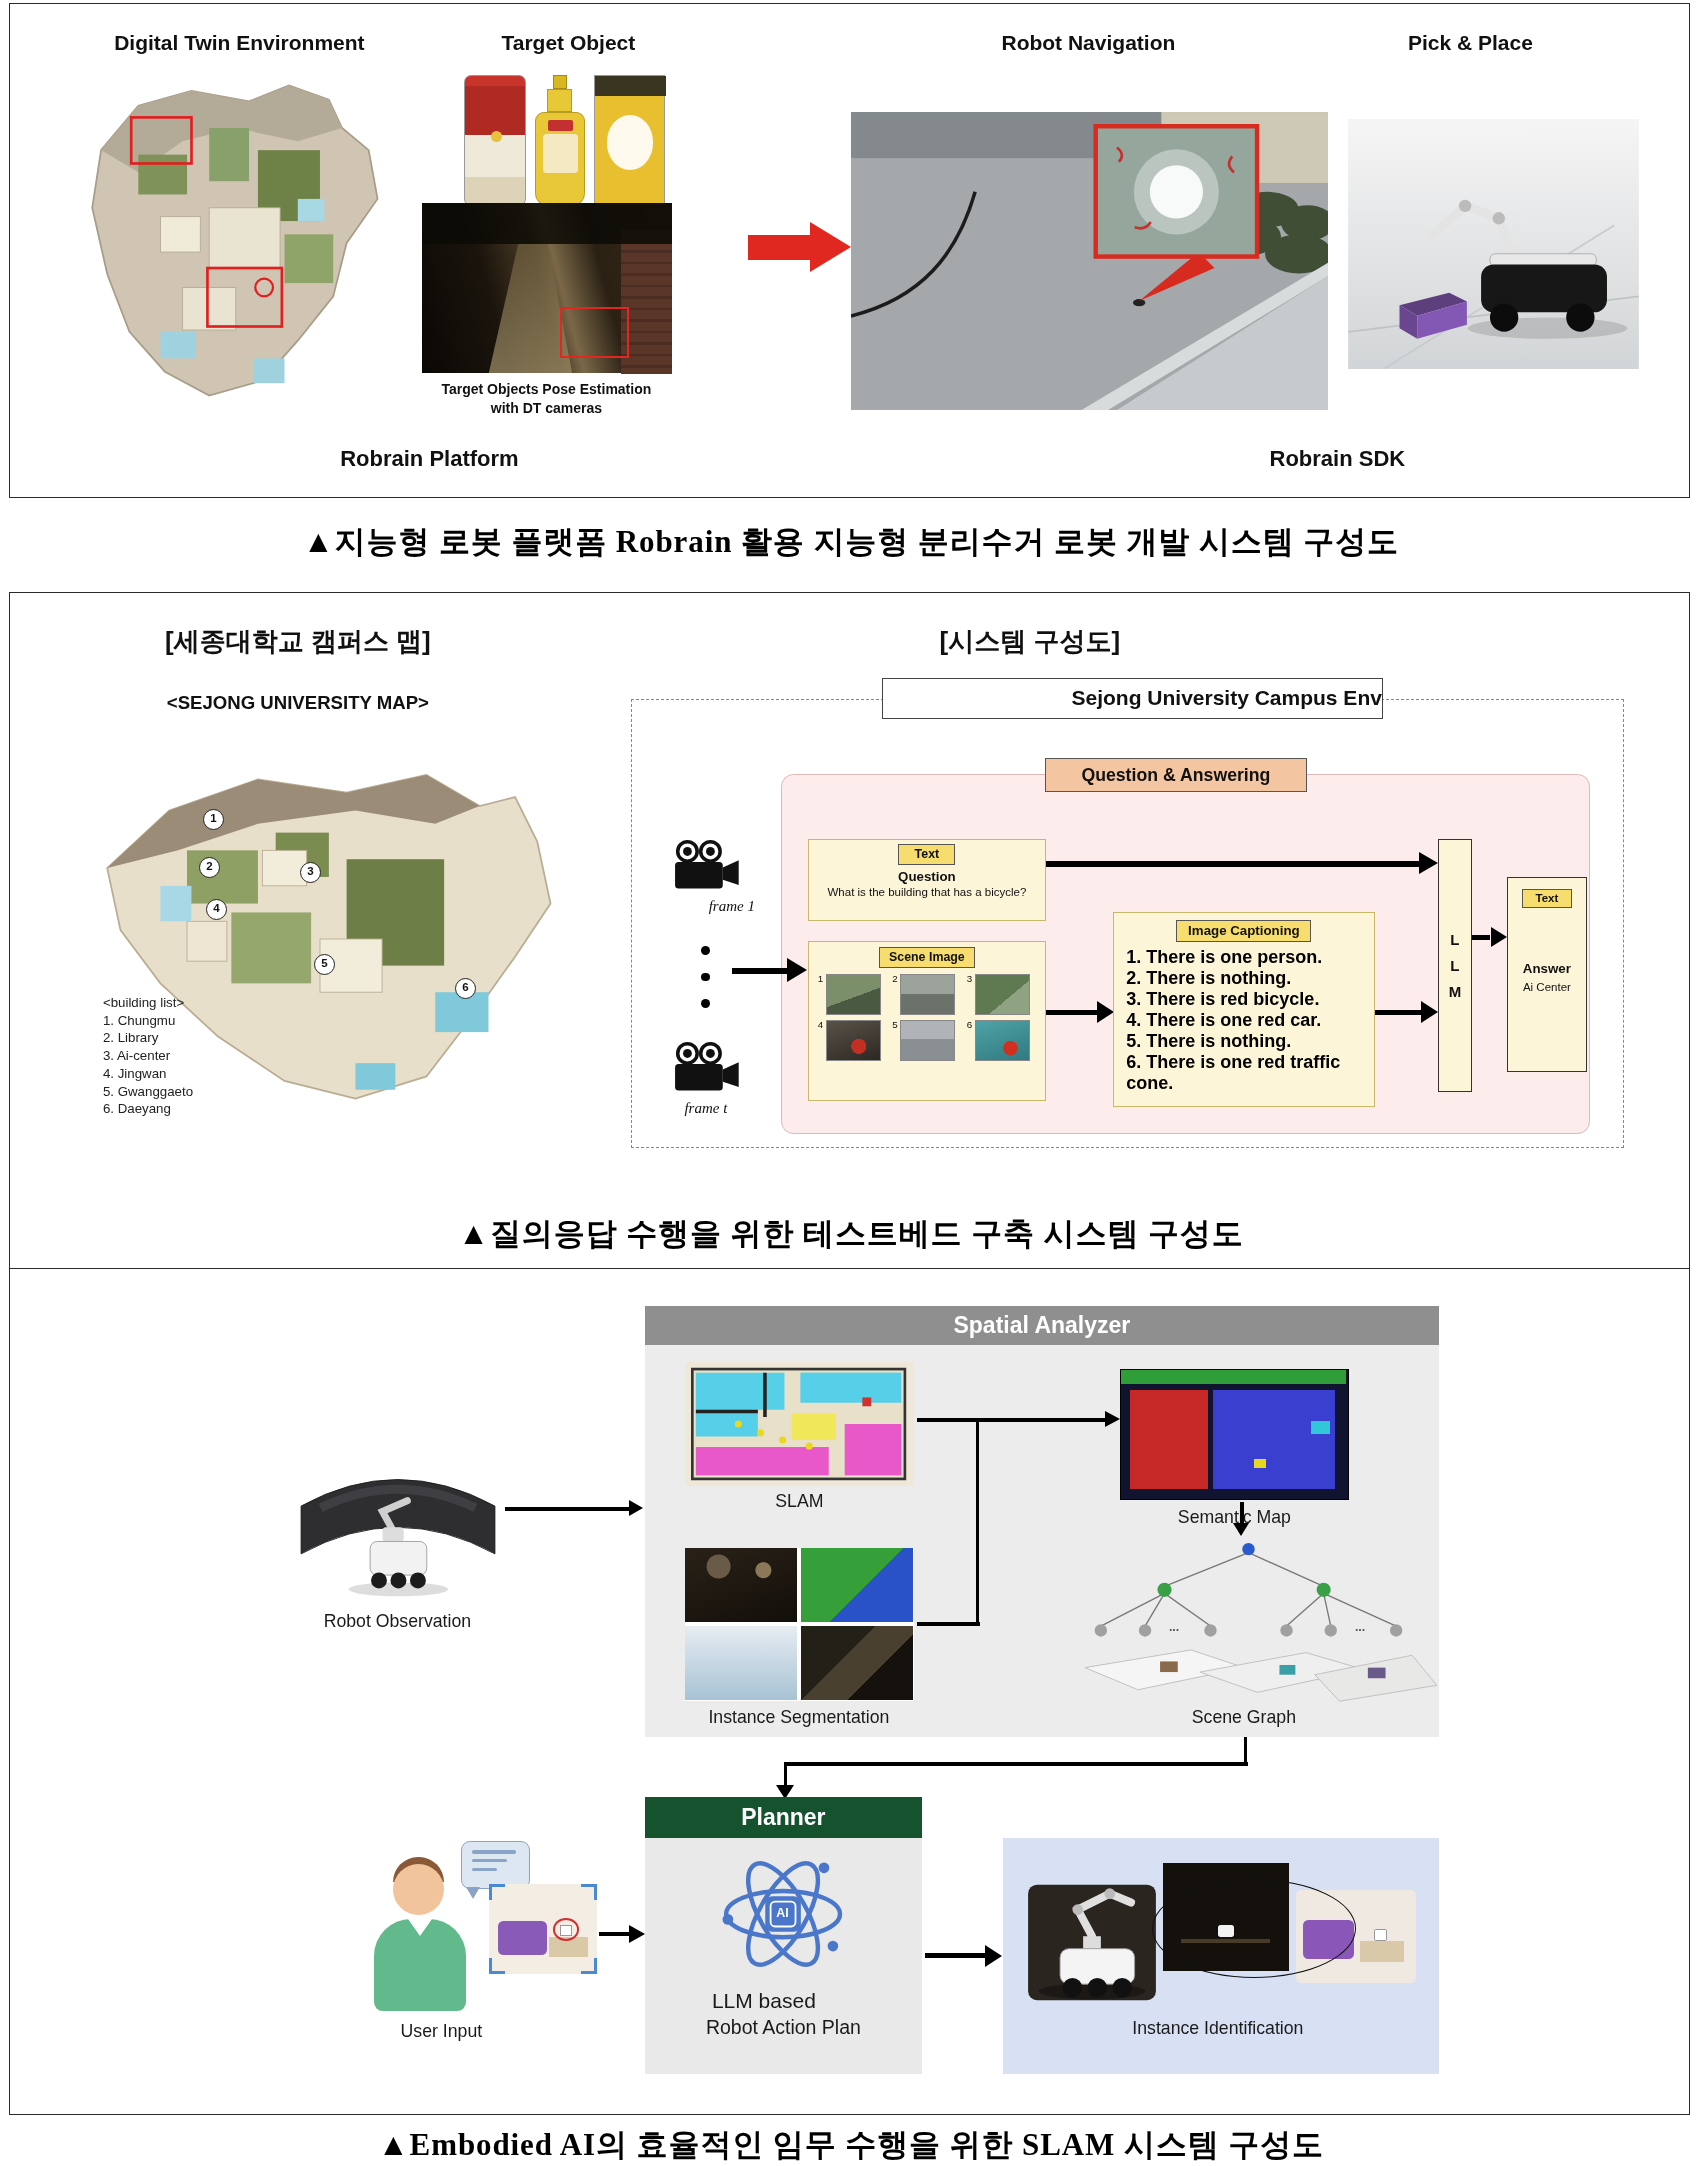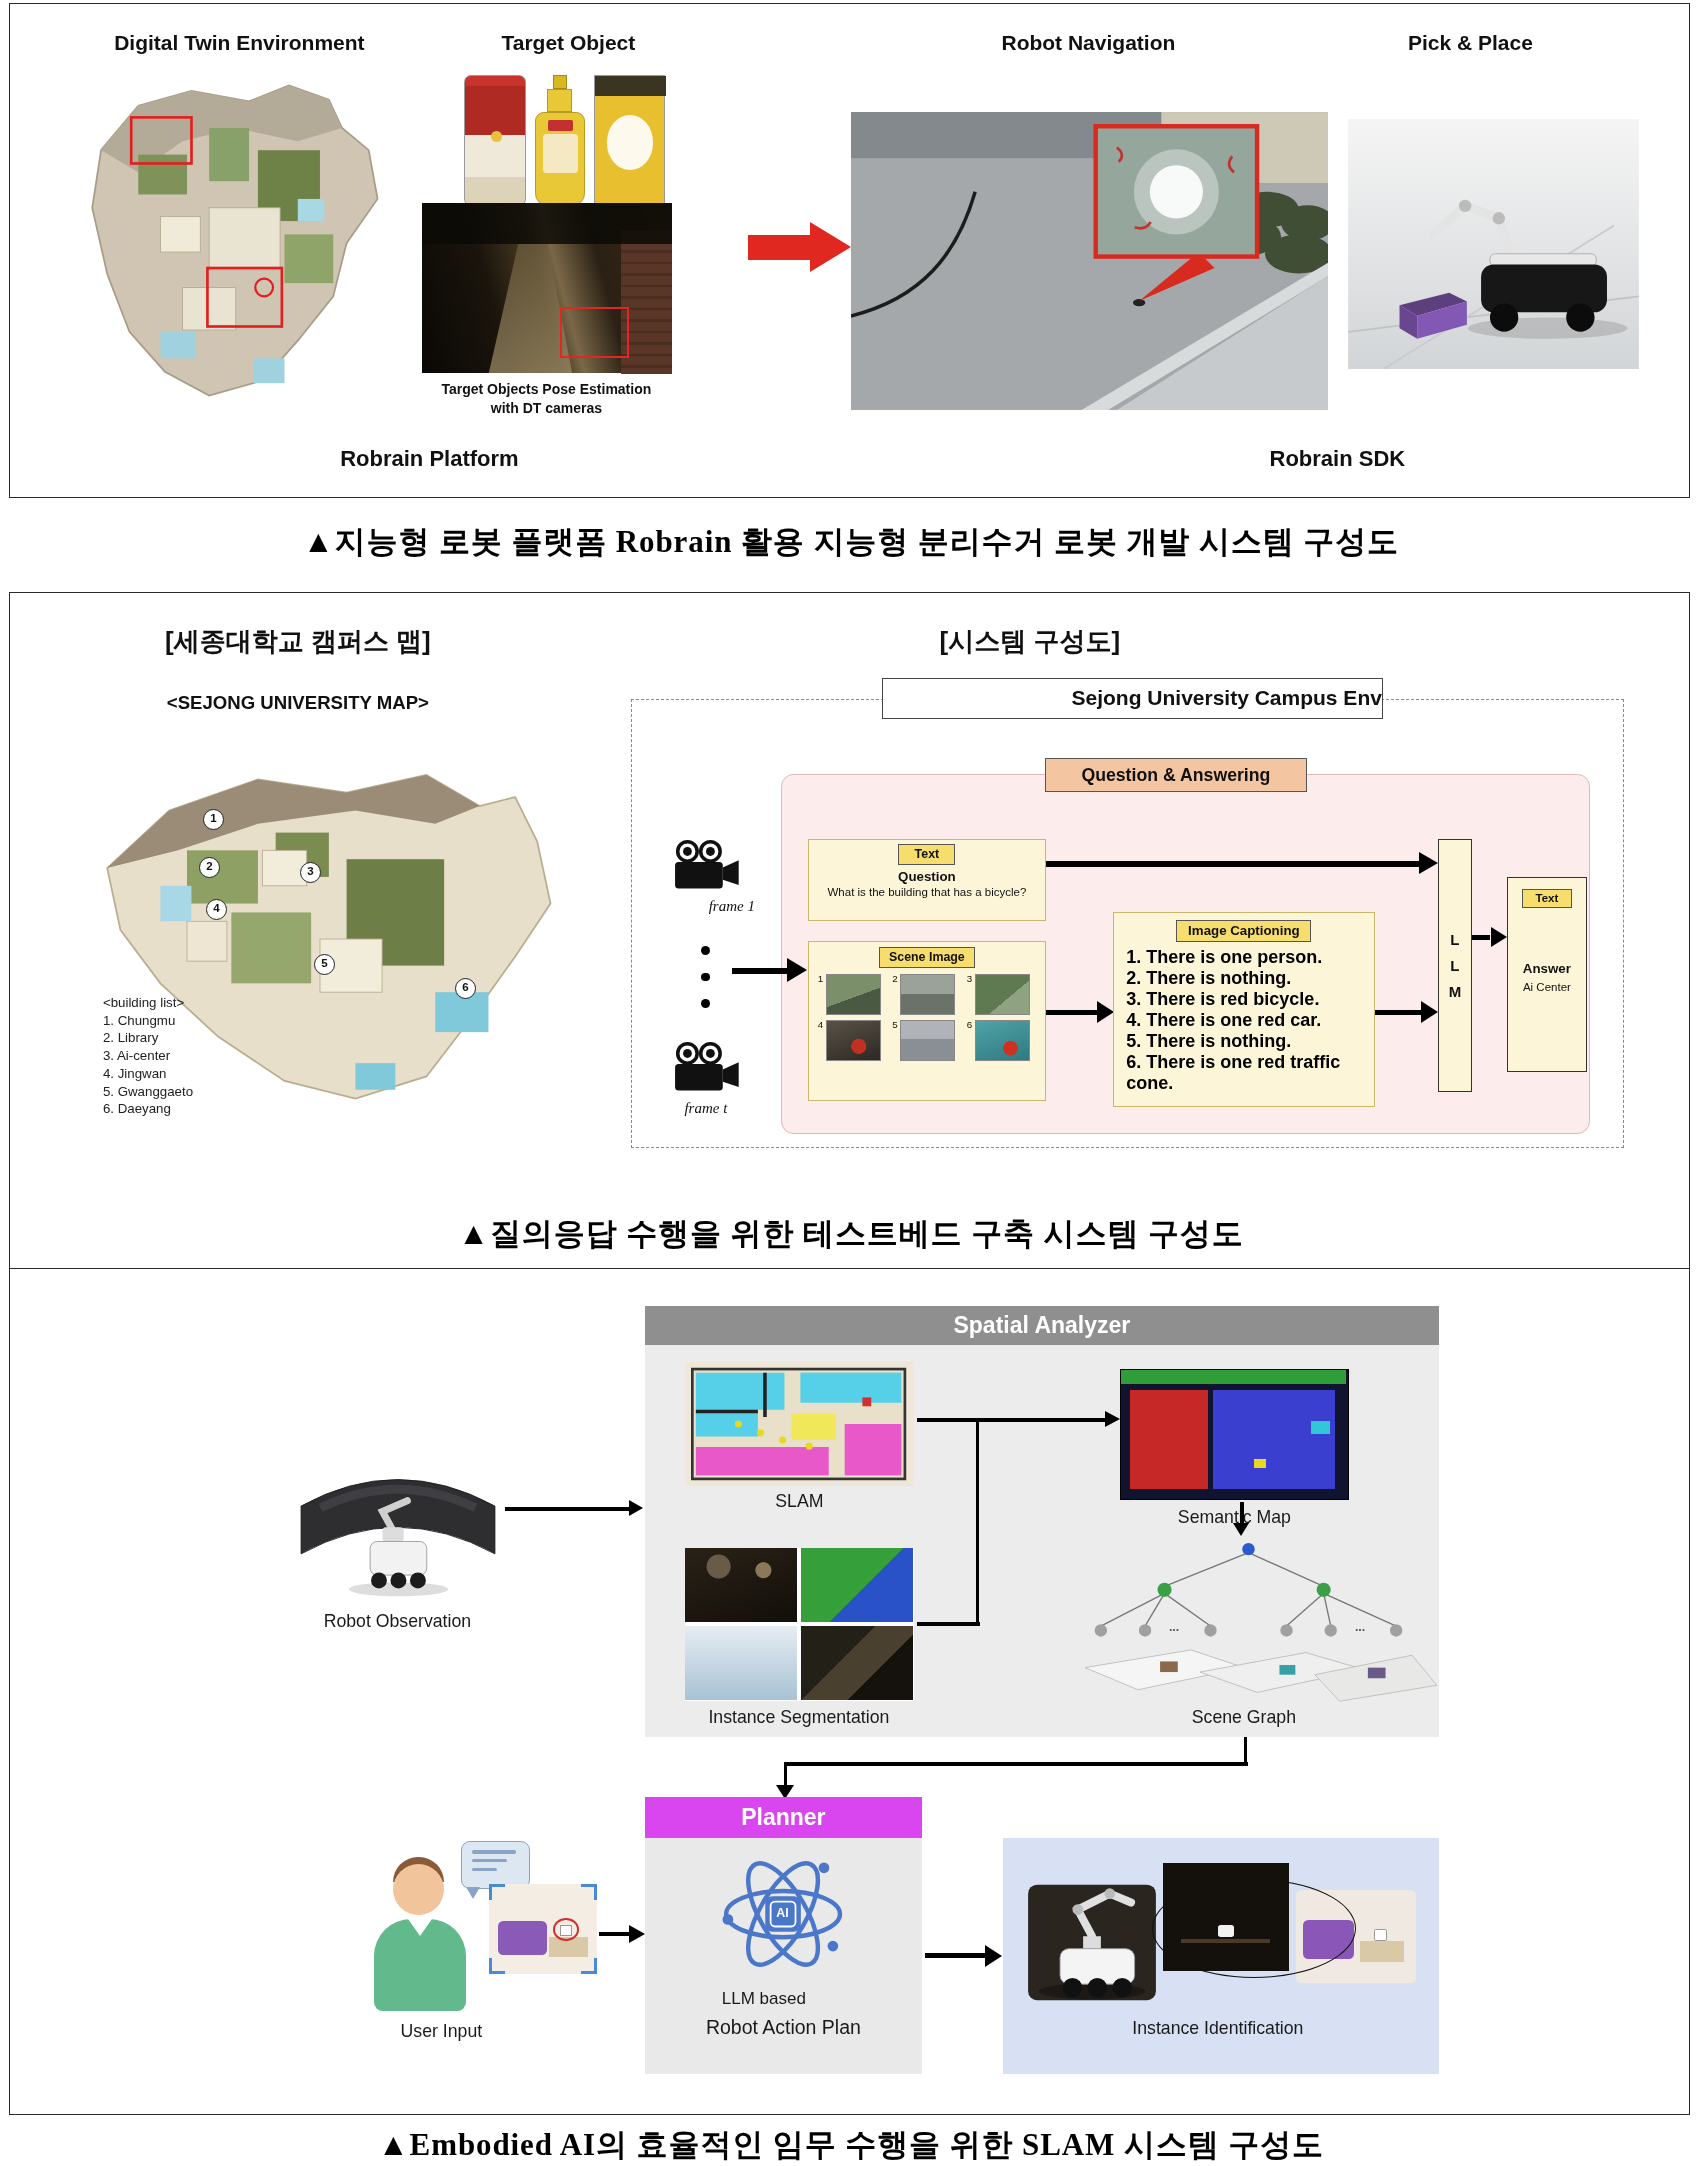--- a/index.html
+++ b/index.html
@@ -442,38 +442,38 @@
       <div class="tri" style="left:619px;top:231px;border-top:8px solid transparent;border-bottom:8px solid transparent;border-left:14px solid #000"></div>
     </div>
 
     <div>
       <div class="bar" style="left:1234px;top:468px;width:3.5px;height:26.6px"></div>
       <div class="bar" style="left:774px;top:493px;width:464px;height:3.5px"></div>
       <div class="bar" style="left:774px;top:497px;width:3.5px;height:21px"></div>
       <div class="tri" style="left:766px;top:516px;border-left:9.8px solid transparent;border-right:9.8px solid transparent;border-top:14px solid #000"></div>
     </div>
 
-    <div class="gridheader" style="left:635px;top:528px;width:277px;height:41px;background:#d946ef">Planner</div>
+    <div class="gridheader" style="left:635px;top:528px;width:277px;height:41px;background:#14532d">Planner</div>
     <div class="abs" style="left:635px;top:569px;width:277px;height:236px;background:#e9e9e9"></div>
     <div class="abs" style="left:709px;top:581px;width:129px;height:129px">
       <svg viewBox="0 0 145 145" width="129" height="129">
         <g stroke="#4a77c9" stroke-width="5" fill="none">
           <ellipse cx="72" cy="72" rx="64" ry="26"></ellipse>
           <ellipse cx="72" cy="72" rx="64" ry="26" transform="rotate(60 72 72)"></ellipse>
           <ellipse cx="72" cy="72" rx="64" ry="26" transform="rotate(120 72 72)"></ellipse>
         </g>
         <circle cx="10" cy="78" r="6" fill="#4a77c9"></circle>
         <circle cx="118" cy="20" r="6" fill="#4a77c9"></circle>
         <circle cx="128" cy="108" r="6" fill="#4a77c9"></circle>
         <rect x="52" y="52" width="40" height="40" rx="8" fill="#4a77c9"></rect>
         <rect x="58" y="58" width="28" height="28" rx="5" fill="none" stroke="#fff" stroke-width="2"></rect>
       </svg>
       <div class="abs" style="left:46px;top:56px;width:35px;text-align:center;color:#fff;font-weight:700;font-size:12.4px">AI</div>
     </div>
-    <div class="lbl20" style="left:635px;top:720px;width:238px;font-size:17px">LLM based</div>
+    <div class="lbl20" style="left:635px;top:720px;width:238px;font-size:21px">LLM based</div>
     <div class="lbl20" style="left:635px;top:747px;width:277px;font-size:19.5px">Robot Action Plan</div>
 
     <div>
       <div class="bar" style="left:915px;top:684px;width:60px;height:5.3px"></div>
       <div class="tri" style="left:975px;top:676px;border-top:11.5px solid transparent;border-bottom:11.5px solid transparent;border-left:17.7px solid #000"></div>
     </div>
 
     <div class="abs" style="left:993px;top:569px;width:436px;height:236px;background:#d8e1f3"></div>
     <div class="abs" style="left:1011px;top:598px;width:142px;height:142px">
       <svg viewBox="0 0 160 160" width="142" height="142">

